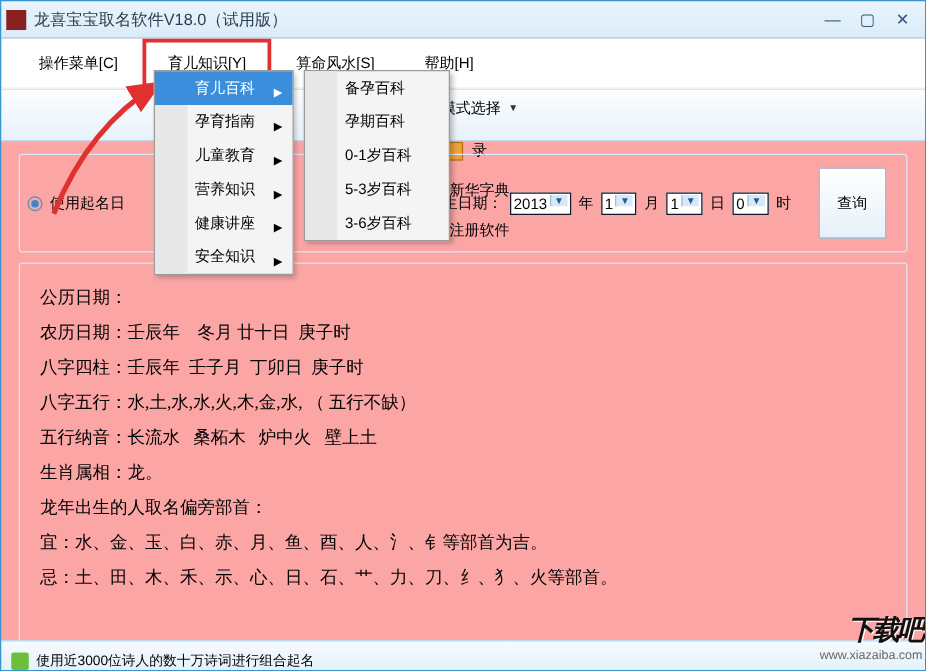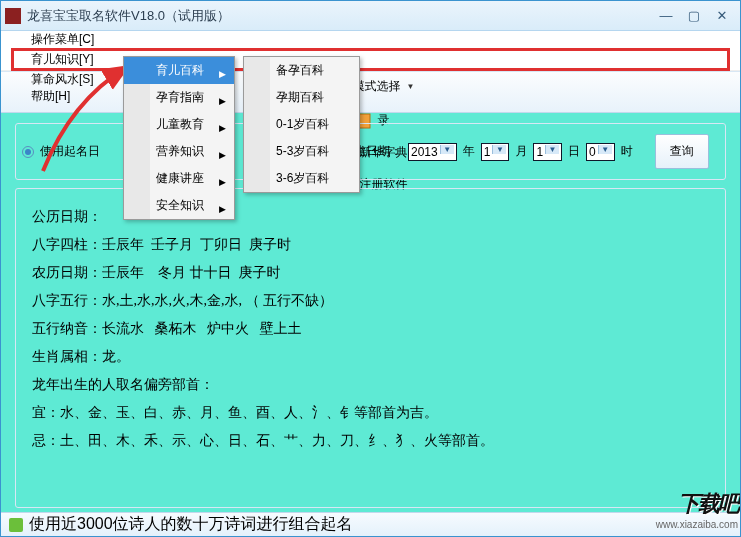--- a/index.html
+++ b/index.html
@@ -1,26 +1,26 @@
 <!DOCTYPE html>
 <html><head>
 <meta charset="utf-8">
 <style>
 * { box-sizing: border-box; margin: 0; padding: 0; }
 body { font-family: "Microsoft YaHei", SimSun, sans-serif; font-size: 12px; background: #fff; }
 
-.window { width: 741px; height: 537px; border: 1px solid #3a93cf; background: #5eead4; position: relative; overflow: hidden; }
+.window { width: 741px; height: 537px; border: 1px solid #3a93cf; background: #fca5a5; position: relative; overflow: hidden; }
 
 .titlebar { height: 30px; background: linear-gradient(#eaf4fc, #d9ecf9); display: flex; align-items: center; padding: 0 4px; border-bottom: 1px solid #b5d6ef; }
 .title-icon { width: 16px; height: 16px; background: #8b2020; margin-right: 6px; }
 .title-text { color: #2c3e50; font-size: 13px; flex: 1; }
 .win-controls { display: flex; gap: 0; }
 .win-btn { width: 28px; height: 20px; display: flex; align-items: center; justify-content: center; color: #355a7a; font-size: 13px; cursor: pointer; }
 
-.menubar { height: 40px; display: flex; align-items: stretch; padding: 0 10px; background: #fff; border-bottom: 1px solid #eee; position: relative; flex-direction: column; }
+.menubar { height: 40px; display: flex; align-items: stretch; padding: 0 10px; background: #fff; border-bottom: 1px solid #eee; position: relative; }
 .menu-item { padding: 0 20px; display: flex; align-items: center; cursor: pointer; position: relative; }
 .menu-item.highlighted { border: 3px solid #e03030; padding: 0 17px; }
 
 .arrow-annotation { position: absolute; left: 30px; top: 60px; z-index: 50; pointer-events: none; }
 
 .toolbar { height: 42px; background: linear-gradient(#fcfdfe, #e8f2fb); border-top: 1px solid #d8e7f4; border-bottom: 1px solid #c2d8ed; display: flex; align-items: center; padding: 0 6px; gap: 2px; flex-direction: column; }
 .tool-btn { display: flex; align-items: center; gap: 4px; padding: 3px 8px; cursor: pointer; border-radius: 2px; }
 .tool-icon { width: 22px; height: 22px; display: flex; align-items: flex-end; justify-content: center; }
 .tool-sep { width: 1px; height: 28px; background: #c8dbec; margin: 0 2px; }
 .dropdown-arrow { font-size: 8px; color: #333; margin-left: 2px; }
@@ -33,26 +33,26 @@
 
 .menu1 { left: 122px; top: 55px; }
 .menu2 { left: 242px; top: 55px; }
 
 .content { padding: 10px 14px; position: relative; }
 .filter-row { display: flex; align-items: center; gap: 6px; padding: 10px 6px; border: 1px solid #d8e7f4; border-radius: 3px; }
 .radio { width: 12px; height: 12px; border: 1px solid #5a8fc0; border-radius: 50%; display: inline-flex; align-items: center; justify-content: center; }
 .radio.checked::after { content: ""; width: 6px; height: 6px; background: #3a86c8; border-radius: 50%; }
 .select { border: 1px solid #0f172a; background: #fff; padding: 1px 2px; display: inline-flex; align-items: flex-start; gap: 2px; }
 .select .sel-btn { background: #d7e9f8; border-left: 1px solid #9bbfdd; width: 14px; text-align: center; font-size: 8px; color: #2a5d8f; }
-.btn { border: 1px solid #9bbfdd; background: linear-gradient(#fff,#e6f1fa); padding: 8px 14px; border-radius: 2px; cursor: pointer; }
+.btn { border: 1px solid #9bbfdd; background: linear-gradient(#fff,#e6f1fa); padding: 19px 14px; border-radius: 2px; cursor: pointer; }
 
 .result-box { margin-top: 8px; border: 1px solid #d8e7f4; border-radius: 3px; padding: 14px 16px; height: 320px; overflow: auto; font-size: 14px; line-height: 2.0; font-family: SimSun, serif; }
 .result-box p { white-space: pre; }
 
-.statusbar { position: absolute; bottom: 0; left: 0; right: 0; height: 24px; background: linear-gradient(#f6fbff,#e4f1fb); border-top: 1px solid #c2d8ed; display: flex; align-items: center; padding: 0 8px; gap: 6px; font-size: 16px; }
+.statusbar { position: absolute; bottom: 0; left: 0; right: 0; height: 24px; background: linear-gradient(#f6fbff,#e4f1fb); border-top: 1px solid #c2d8ed; display: flex; align-items: flex-end; padding: 0 8px; gap: 6px; font-size: 11px; }
 .status-icon { width: 14px; height: 14px; background: #6bbf3a; border-radius: 2px; }
 
 .watermark { position: absolute; right: 2px; bottom: 6px; text-align: right; color: #111; }
 .watermark .big { font-size: 22px; font-weight: 900; letter-spacing: -2px; font-style: italic; text-shadow: 1px 1px 0 #fff; }
 .watermark .small { font-size: 10px; color: #666; }
 
 svg { display: block; }
 </style>
 </head>
 <body>
@@ -207,22 +207,22 @@
           <span>0</span>
           <span class="sel-btn">▼</span>
         </span>
       <span>时</span>
       <span style="width:10px"></span>
       <span class="btn">查询</span>
     </div>
 
     <div class="result-box">
       <p>公历日期：</p>
+      <p>农历日期：壬辰年　冬月 廿十日  庚子时</p>
       <p>八字四柱：壬辰年  壬子月  丁卯日  庚子时</p>
-      <p>农历日期：壬辰年　冬月 廿十日  庚子时</p>
       <p>八字五行：水,土,水,水,火,木,金,水, （ 五行不缺）</p>
       <p>五行纳音：长流水   桑柘木   炉中火   壁上土</p>
       <p>生肖属相：龙。</p>
       <p>龙年出生的人取名偏旁部首：</p>
       <p>宜：水、金、玉、白、赤、月、鱼、酉、人、氵、钅等部首为吉。</p>
       <p>忌：土、田、木、禾、示、心、日、石、艹、力、刀、纟、犭、火等部首。</p>
     </div>
   </div>
 
   <div class="statusbar">

